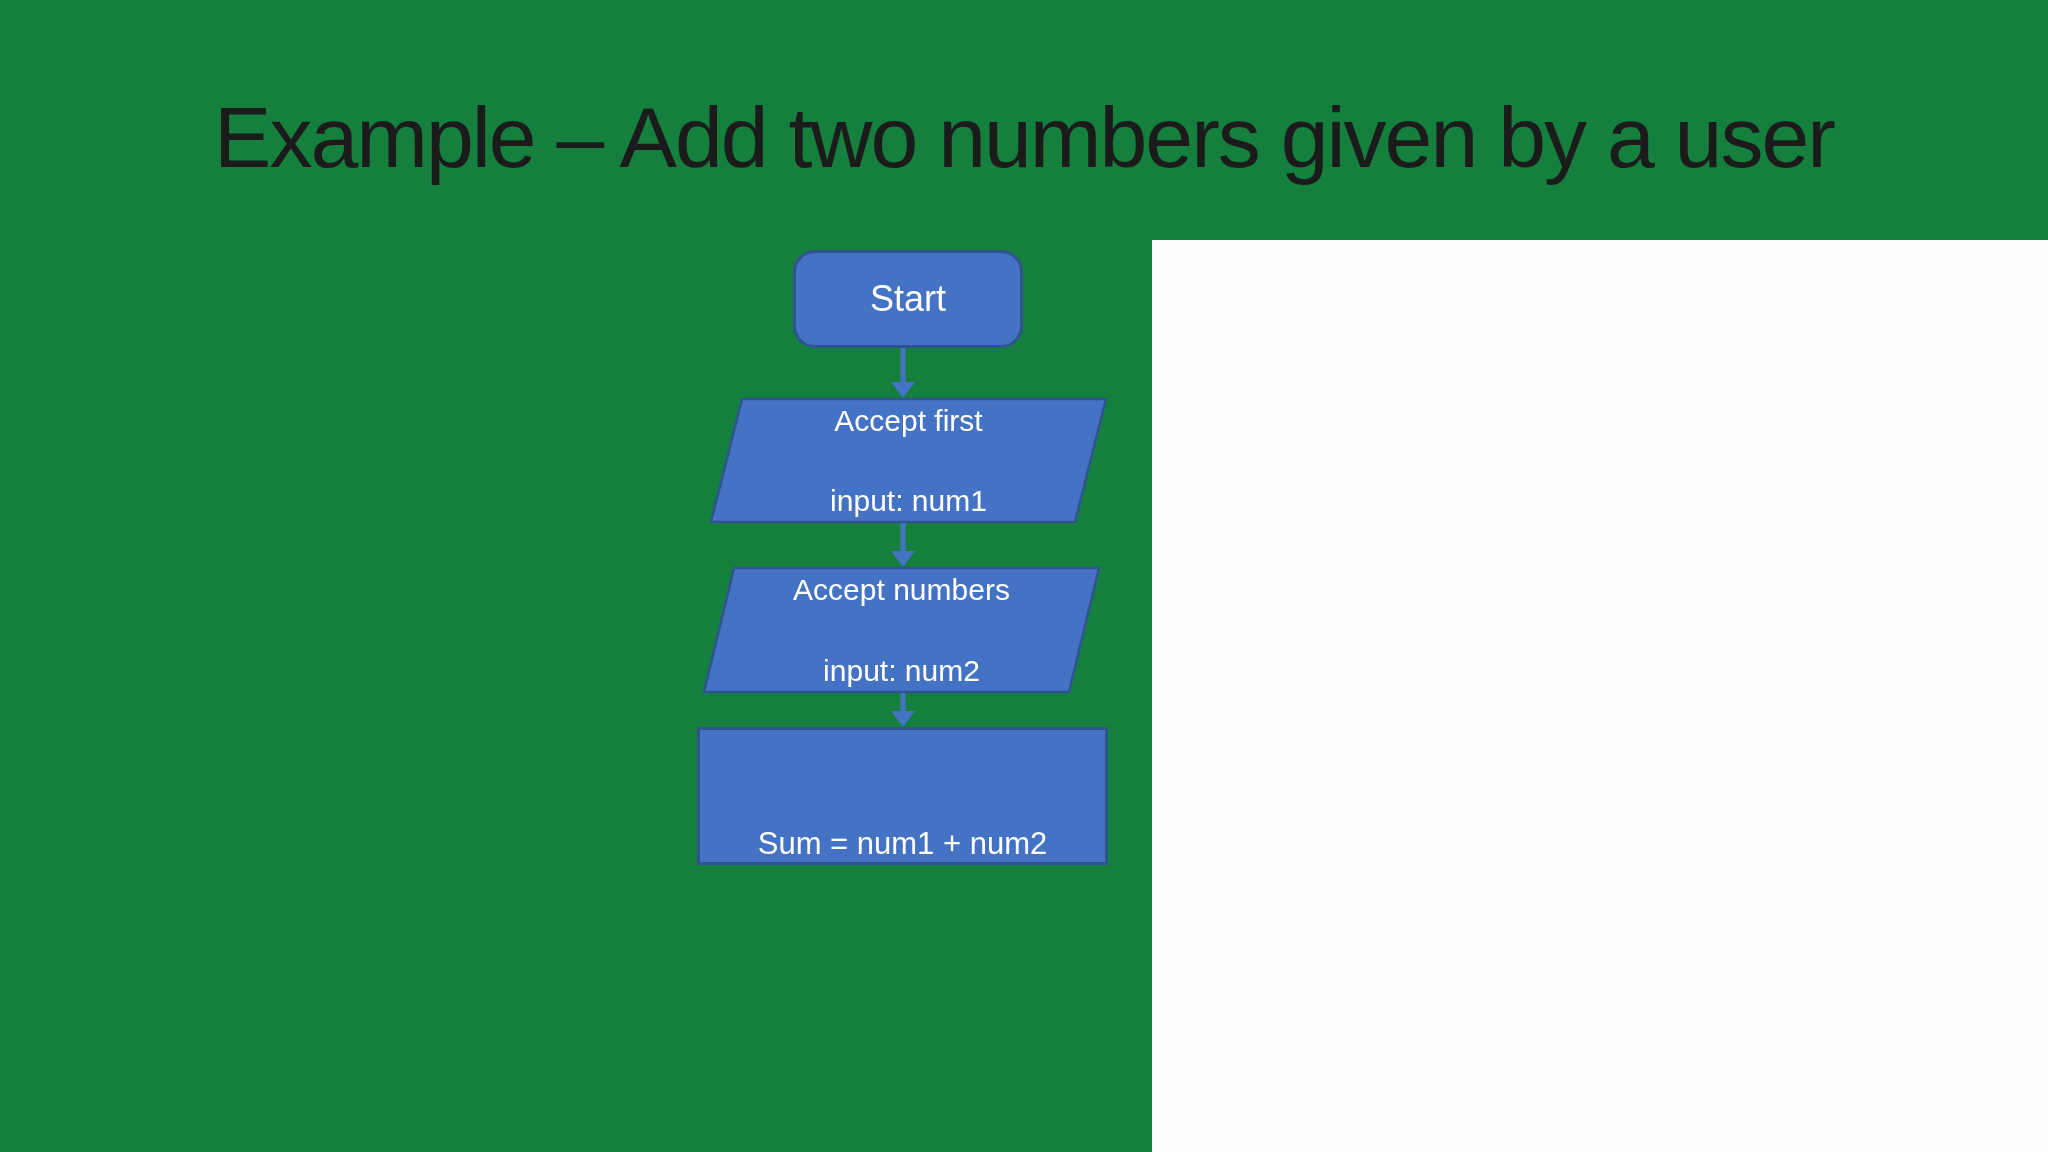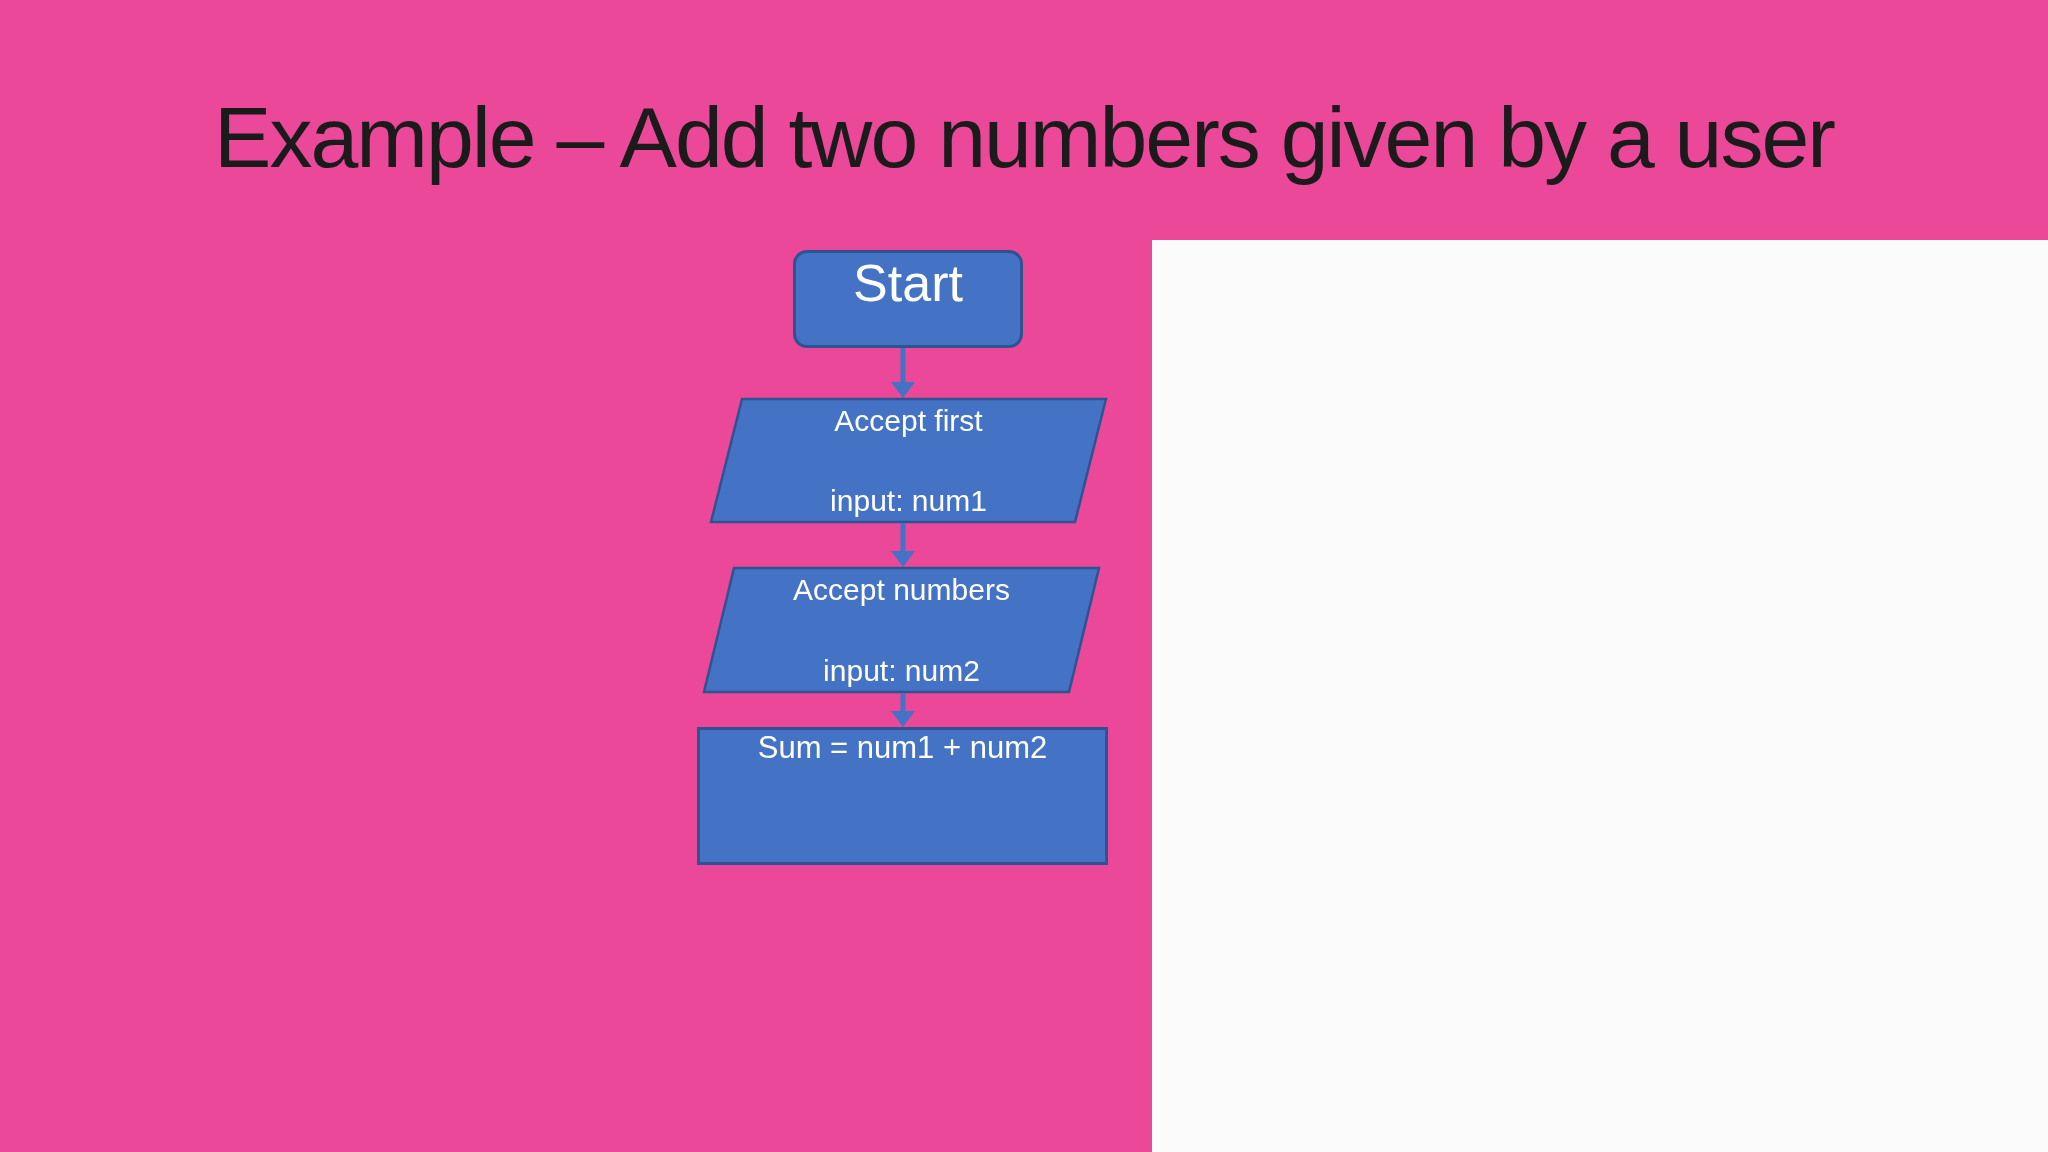--- a/index.html
+++ b/index.html
@@ -1,20 +1,20 @@
 <!DOCTYPE html>
 <html style="--shape-fill: #4472C4; --shape-border: #2F5390; --arrow-color: #4472C4; --text-color: #ffffff; --side-shade: #fbfbfb;"><head>
 <meta charset="utf-8">
 <style>
   html, body { margin: 0; padding: 0; background: #ffffff; }
   .stage {
     position: relative;
     width: 2048px;
     height: 1152px;
-    background: #ec4899;
+    background: #15803d;
     overflow: hidden;
     font-family: "Liberation Sans", sans-serif;
   }
   .side-shade {
     position: absolute;
     left: 1152px;
     top: 240px;
     width: 896px;
     height: 912px;
     background: var(--side-shade, #fbfbfb);
@@ -38,25 +38,25 @@
   }
   .start-node {
     position: absolute;
     left: 793px;
     top: 250px;
     width: 230px;
     height: 98px;
     box-sizing: border-box;
     background: var(--shape-fill, #4472C4);
     border: 3px solid var(--shape-border, #2F5390);
-    border-radius: 14px;
+    border-radius: 22px;
     display: flex;
-    align-items: flex-start;
+    align-items: center;
     justify-content: center;
-    font-size: 52px;
+    font-size: 36px;
   }
   .para-wrap { position: absolute; }
   .para-wrap svg { display: block; overflow: visible; }
   .para-wrap polygon {
     fill: var(--shape-fill, #4472C4);
     stroke: var(--shape-border, #2F5390);
     stroke-width: 2.5;
   }
   .para-label {
     position: absolute;
@@ -71,21 +71,21 @@
   .process-node {
     position: absolute;
     left: 697px;
     top: 727px;
     width: 411px;
     height: 138px;
     box-sizing: border-box;
     background: var(--shape-fill, #4472C4);
     border: 3px solid var(--shape-border, #2F5390);
     display: flex;
-    align-items: flex-start;
+    align-items: flex-end;
     justify-content: center;
     font-size: 31px;
   }
   .flow-arrow { position: absolute; overflow: visible; }
   .flow-arrow line { stroke: var(--arrow-color, #4472C4); stroke-width: 5; }
   .flow-arrow polygon { fill: var(--arrow-color, #4472C4); }
 </style>
 </head>
 <body>
 

